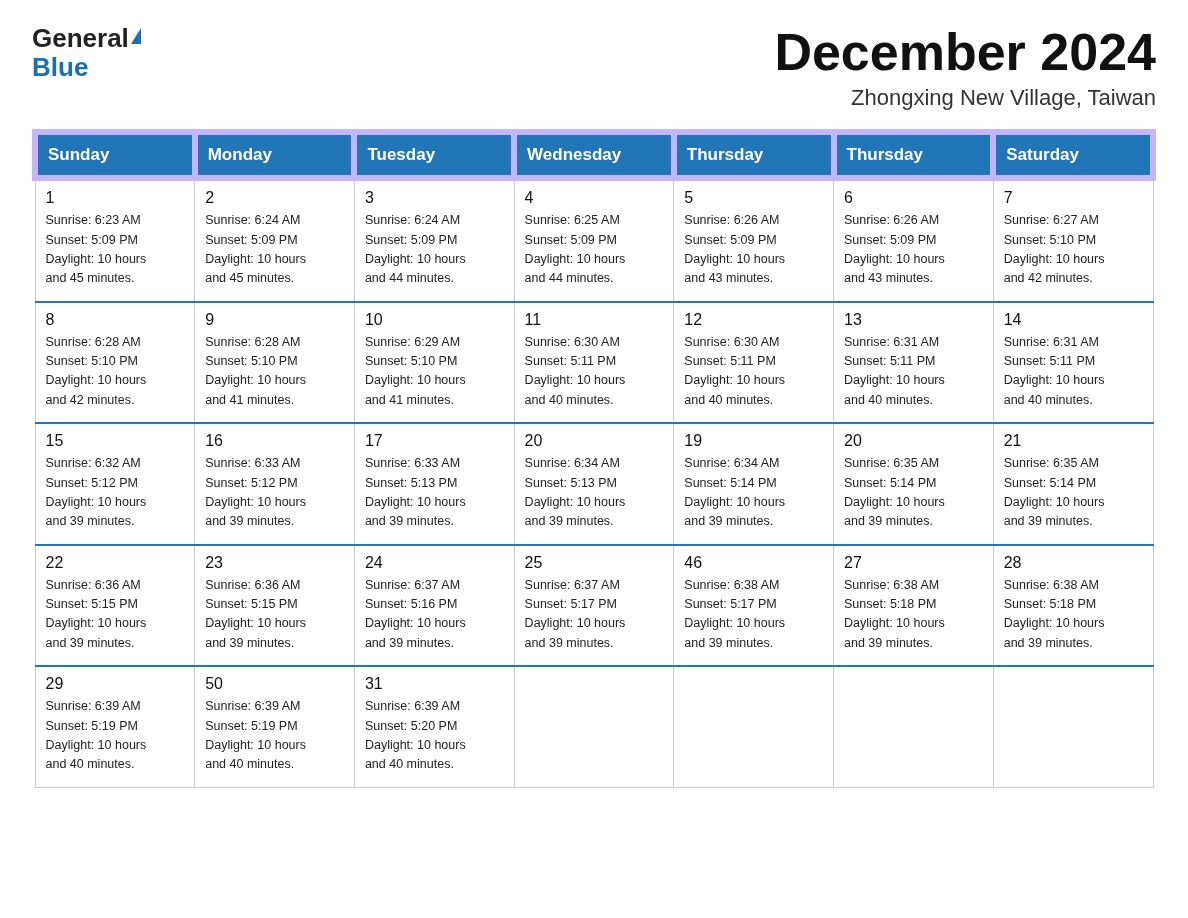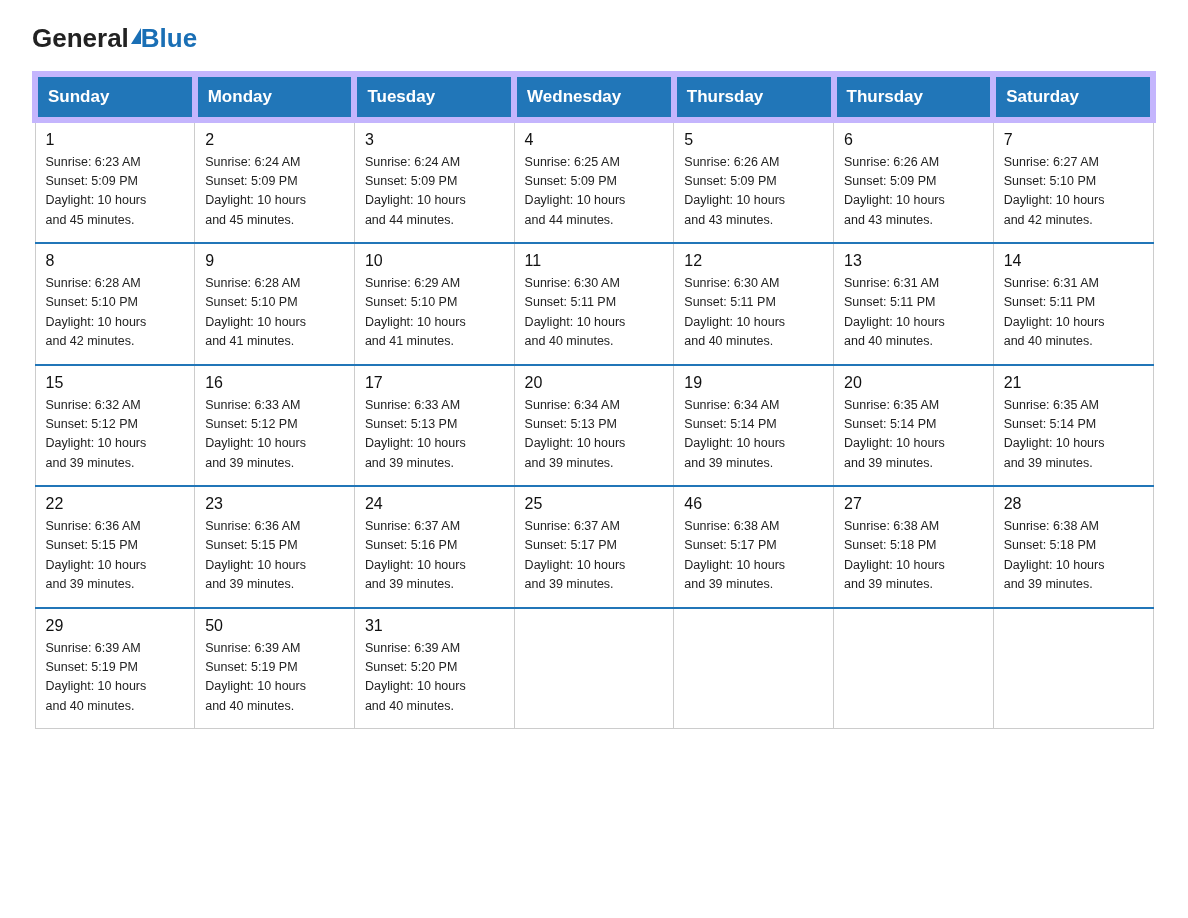--- a/index.html
+++ b/index.html
@@ -12,21 +12,21 @@
       min-height: 918px;
     }
     .header-row {
       display: flex;
       align-items: flex-start;
       justify-content: space-between;
       margin-bottom: 18px;
     }
     .logo {
       display: flex;
-      flex-direction: row;
+      flex-direction: column;
       align-items: flex-start;
       text-align: center;
     }
     .logo-text-general {
       font-size: 26px;
       font-weight: bold;
       color: #222;
       line-height: 1.1;
     }
     .logo-text-blue {
@@ -112,20 +112,22 @@
   <div class="logo">
     <div class="logo-line">
       <span class="logo-text-general">General</span>
       <span class="logo-icon"></span>
     </div>
     <div>
       <span class="logo-text-blue">Blue</span>
     </div>
   </div>
   <div class="title-block">
+    <div class="month-title">December 2024</div>
+    <div class="location-title">Zhongxing New Village, Taiwan</div>
   </div>
 </div>
 
 <table class="calendar-table">
   <thead>
     <tr>
     <th>Sunday</th>
         <th>Monday</th>
         <th>Tuesday</th>
         <th>Wednesday</th>

